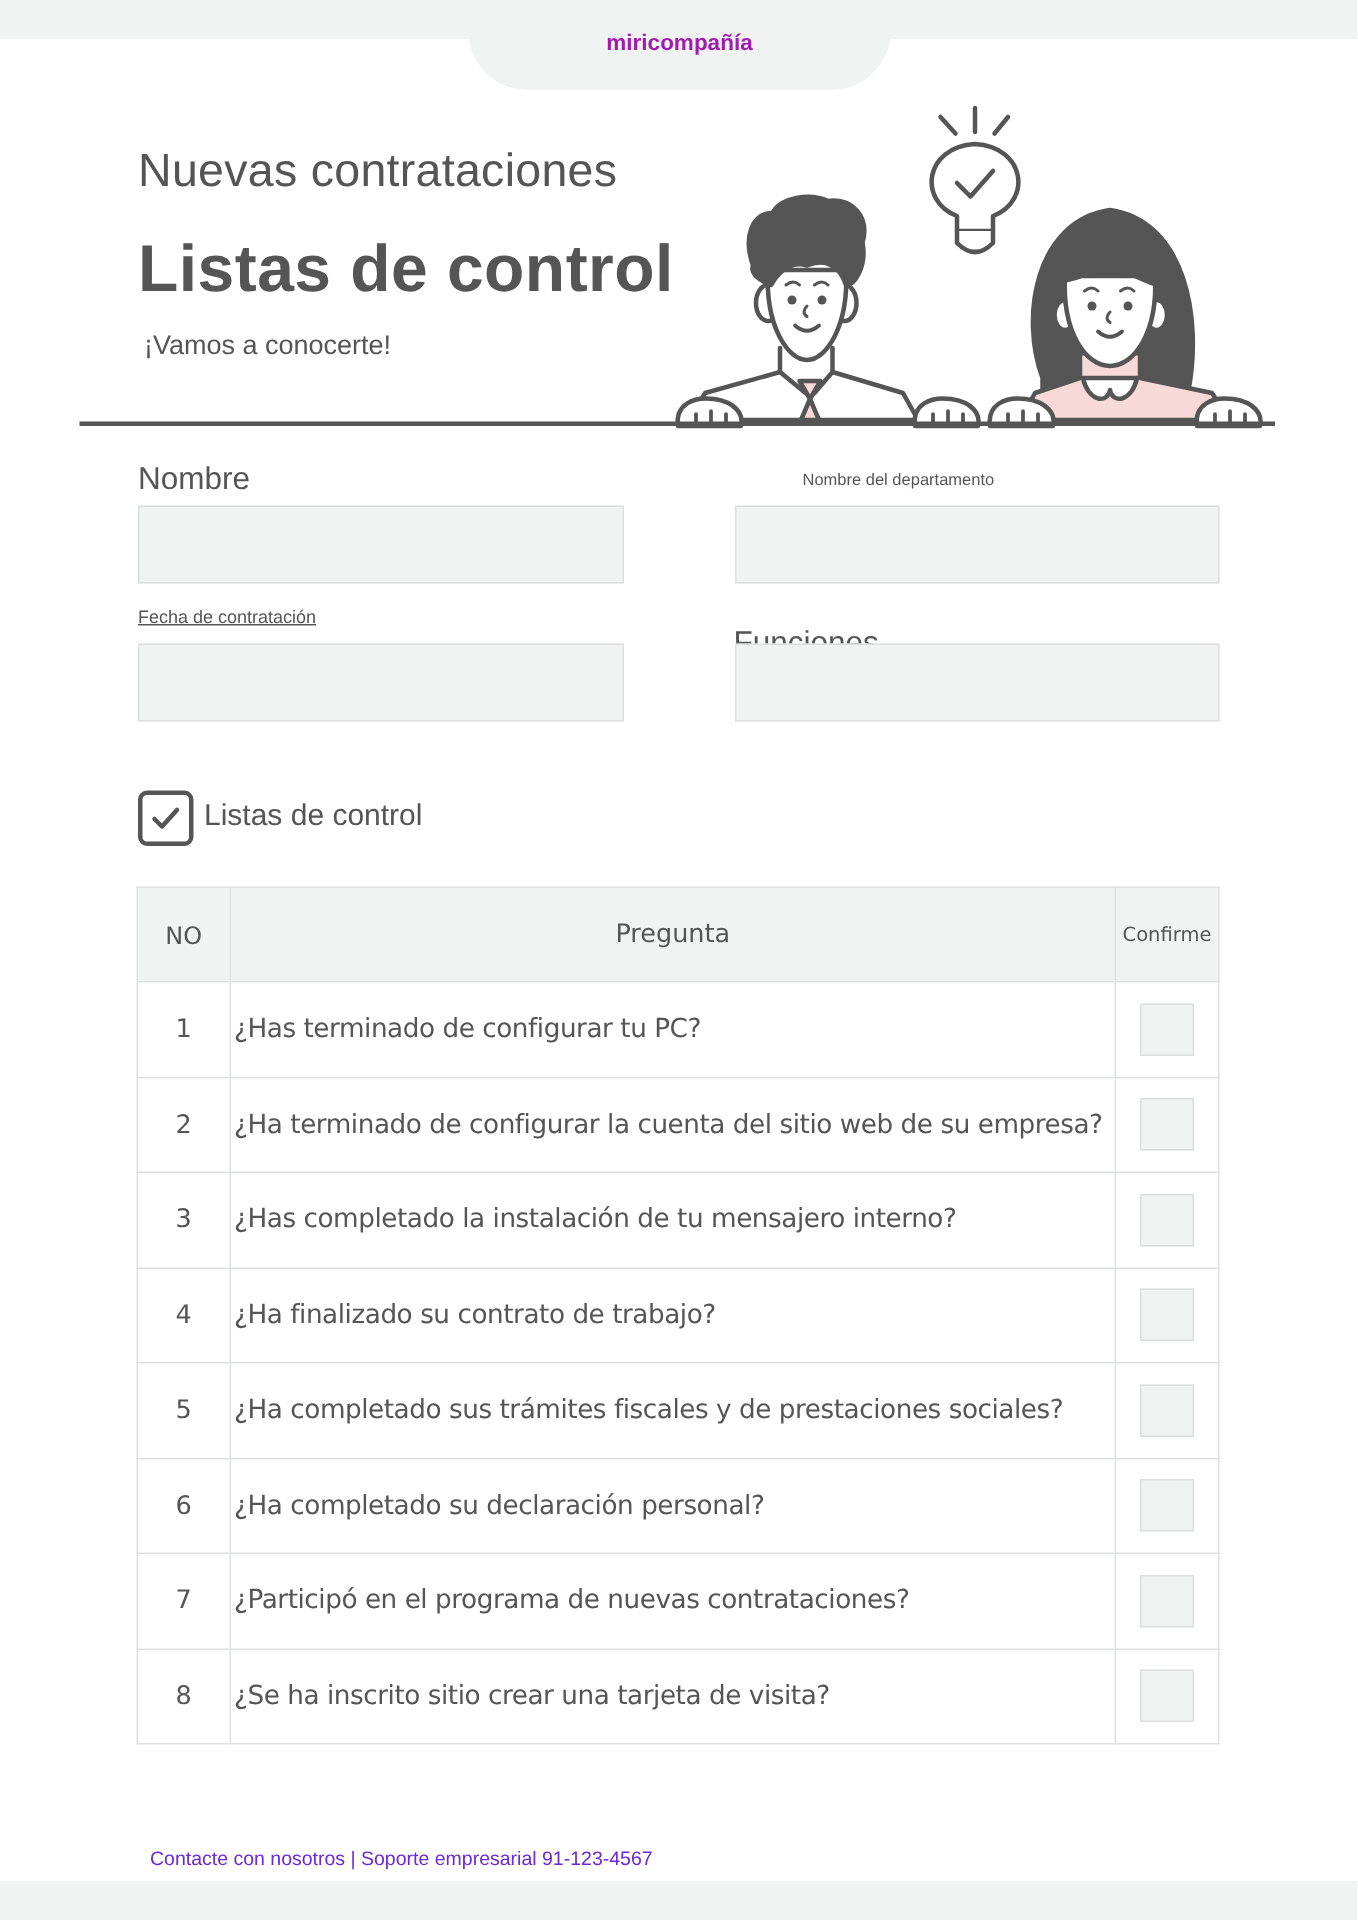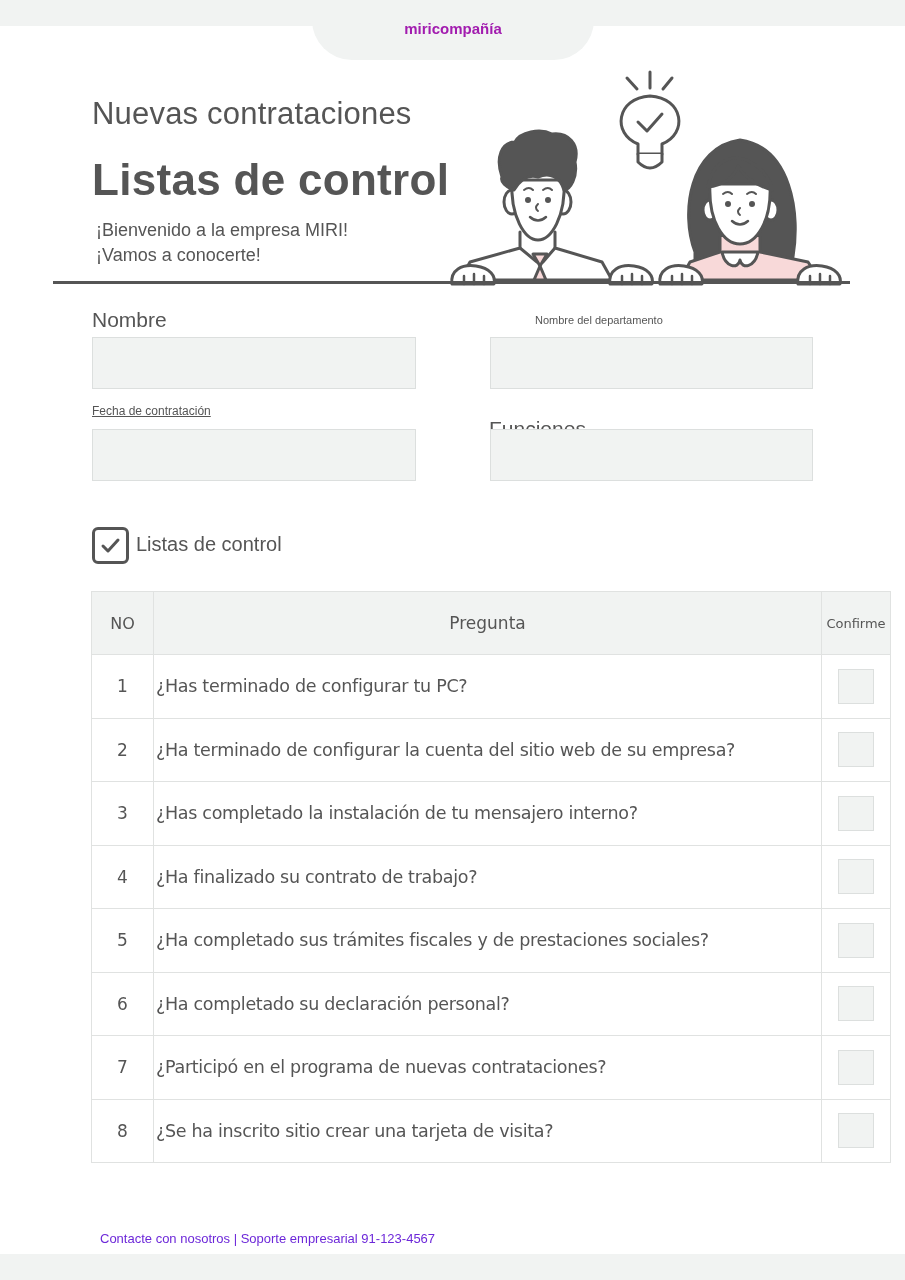--- a/index.html
+++ b/index.html
@@ -29,21 +29,21 @@
     background: #f1f3f2; border: 1px solid #dcdfde;
   }
 
   .section-check {
     position: absolute; left: 92px; top: 527px; width: 37px; height: 37px;
     border: 3px solid #555; border-radius: 6px;
   }
   .section-title { position: absolute; left: 136px; top: 533px; font-size: 20px; color: #555; }
 
   table.checklist {
-    position: absolute; left: 91px; top: 591px; width: 800px;
+    position: absolute; left: 91px; top: 591px; width: 722px;
     border-collapse: collapse; font-family: "DejaVu Sans", sans-serif;
   }
   table.checklist th, table.checklist td { border: 1px solid #e0e2e1; color: #555; }
   table.checklist thead th { background: #f1f3f2; height: 63px; font-weight: normal; }
   .th-no { width: 62px; font-size: 16px; }
   .th-q { font-size: 17px; }
   .th-c { width: 69px; font-size: 13px; }
   table.checklist tbody td { height: 63.5px; background: #fff; }
   .td-no { text-align: center; font-size: 17px; }
   .td-q { font-size: 17.5px; padding-left: 2px; letter-spacing: -0.3px; }
@@ -60,21 +60,20 @@
 <body>
 
 <div class="top-band"></div>
 <div class="brand-tab">
   <span>miricompañía</span>
 </div>
 
 <div class="subtitle">Nuevas contrataciones</div>
 <div class="title">Listas de control</div>
 <div class="welcome">
-  <div>¡Bienvenido a la empresa MIRI!</div>
   <div>¡Vamos a conocerte!</div>
 </div>
 
 <svg class="illustration" viewBox="0 0 420 232" xmlns="http://www.w3.org/2000/svg" fill="none" stroke="#555" stroke-width="3" stroke-linecap="round" stroke-linejoin="round">
 
   <g>
     <line x1="210" y1="10" x2="210" y2="26"></line>
     <line x1="187" y1="16" x2="197" y2="27"></line>
     <line x1="232" y1="16" x2="223" y2="27"></line>
     <path d="M198 82 C 172 72, 176 36, 210 34 C 244 36, 248 72, 222 82 L 222 92 L 198 92 Z" fill="#fff"></path>

